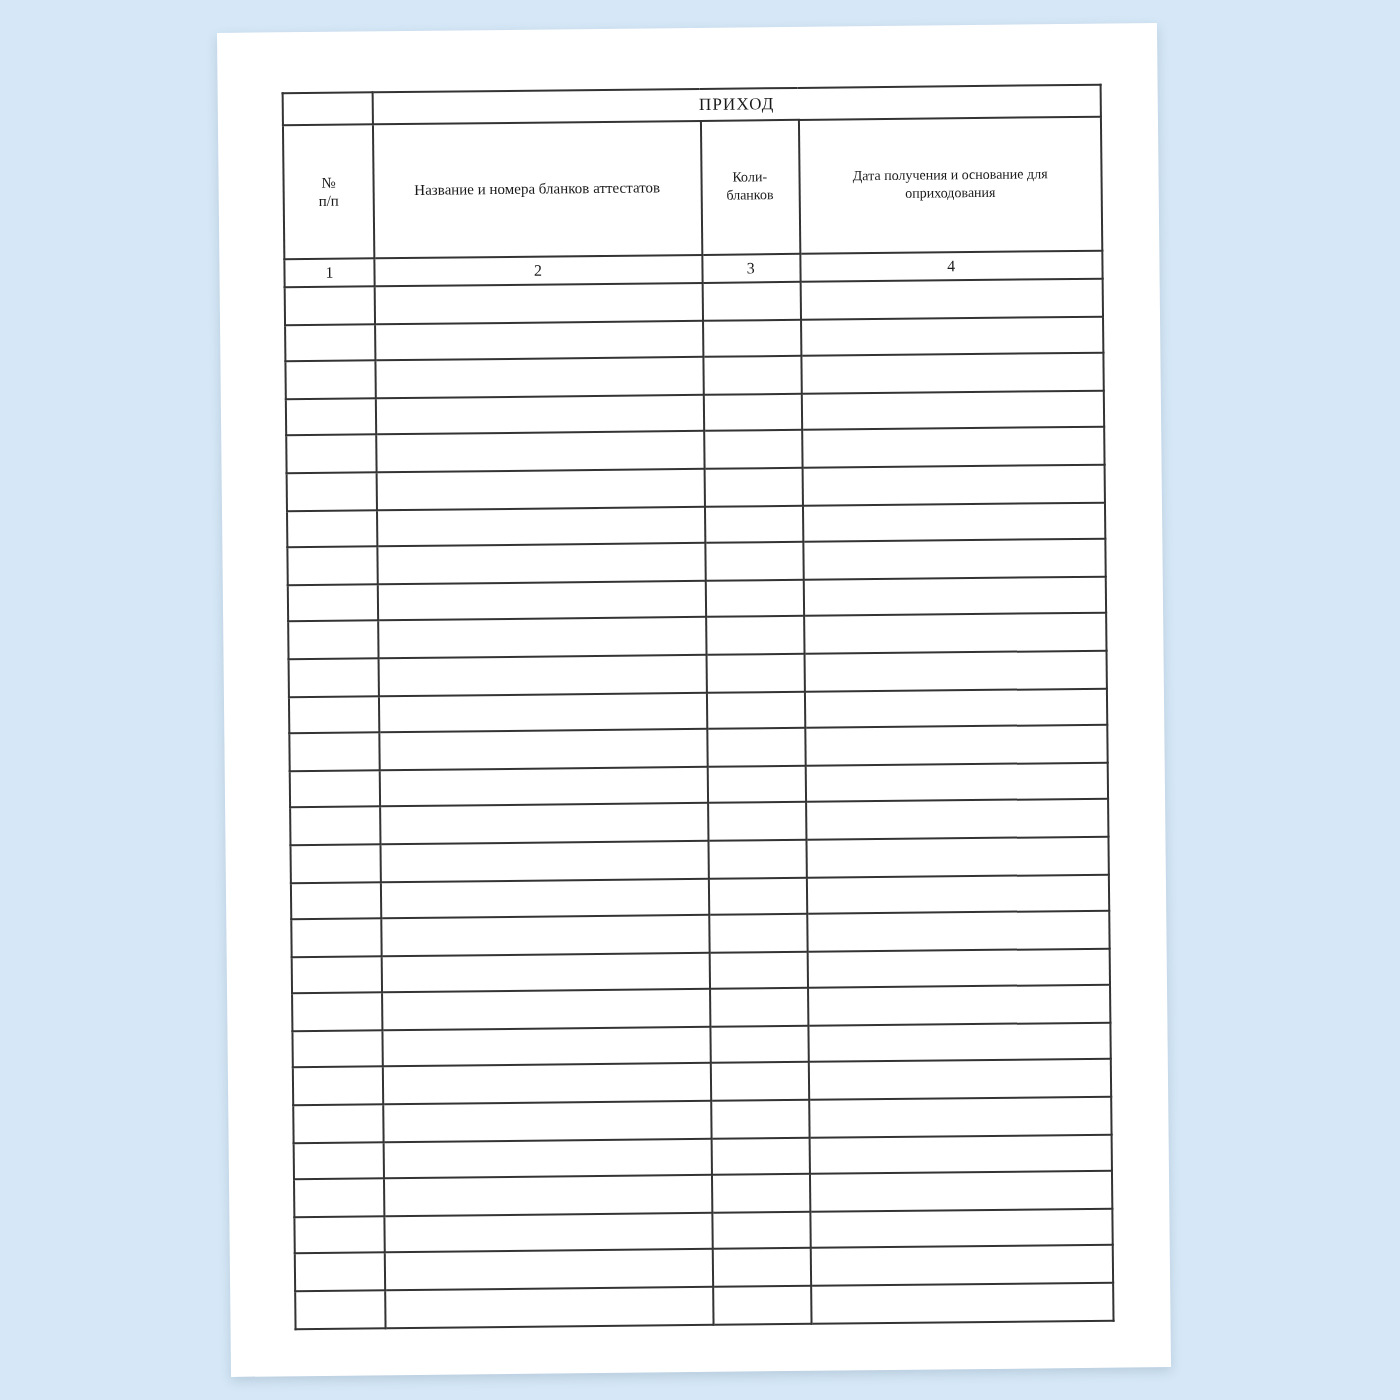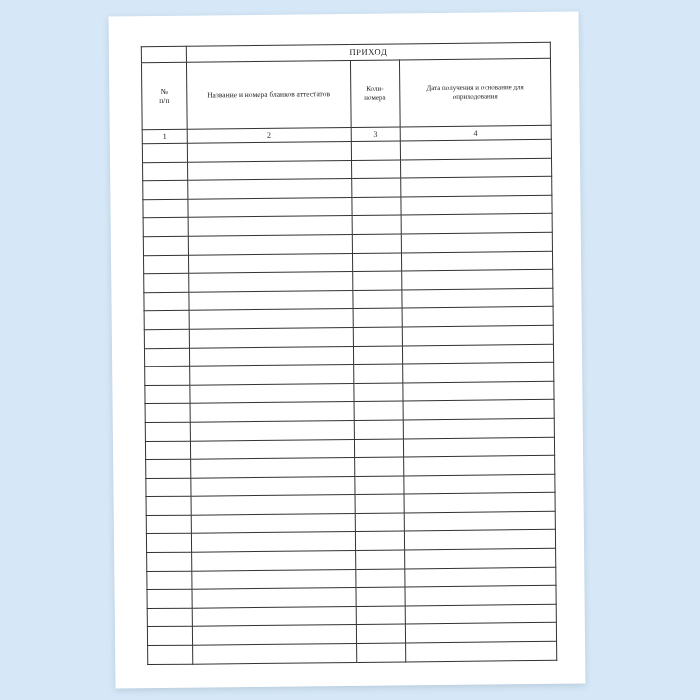--- a/index.html
+++ b/index.html
@@ -104,21 +104,21 @@
           </tr>
 
           <tr>
             <td class="head-cell">
               <div>№</div>
               <div>п/п</div>
             </td>
             <td class="head-cell">Название и номера бланков аттестатов</td>
             <td class="head-cell small">
               <div>Коли-</div>
-              <div>номера</div>
+              <div>бланков</div>
             </td>
             <td class="head-cell small">
               <div>Дата получения и основание для</div>
               <div>оприходования</div>
             </td>
           </tr>
 
           <tr class="numrow">
             <td>1</td>
             <td>2</td>

